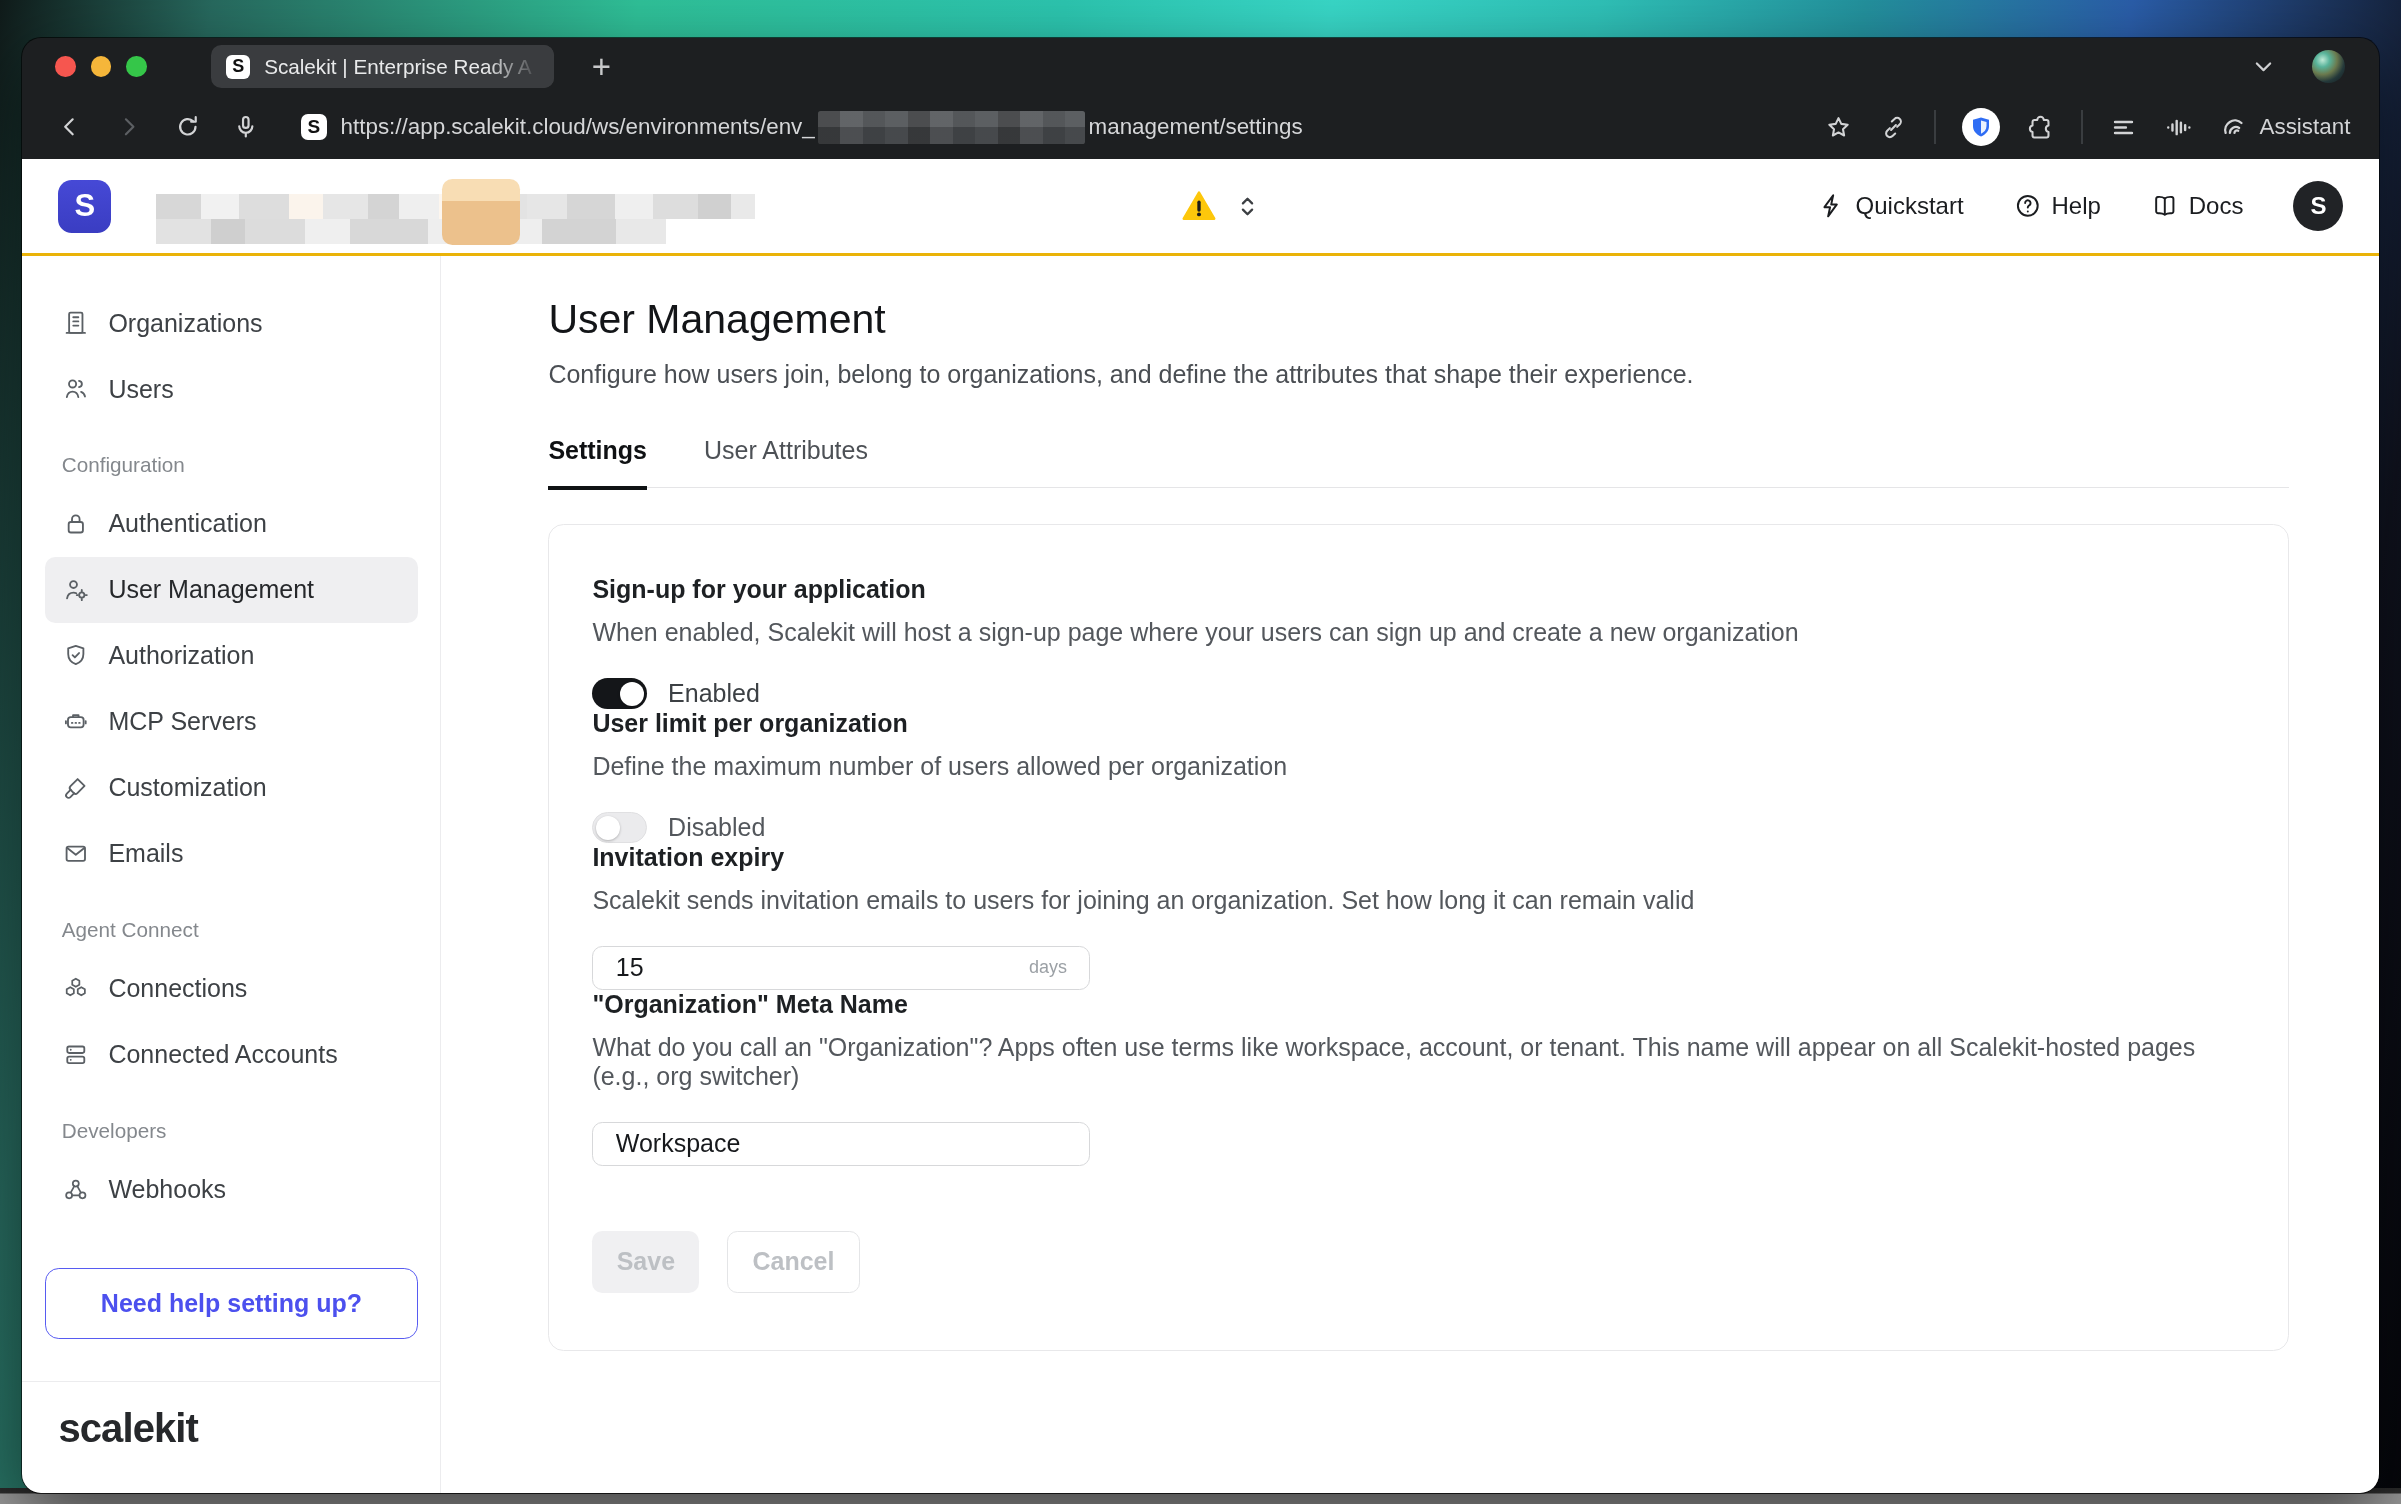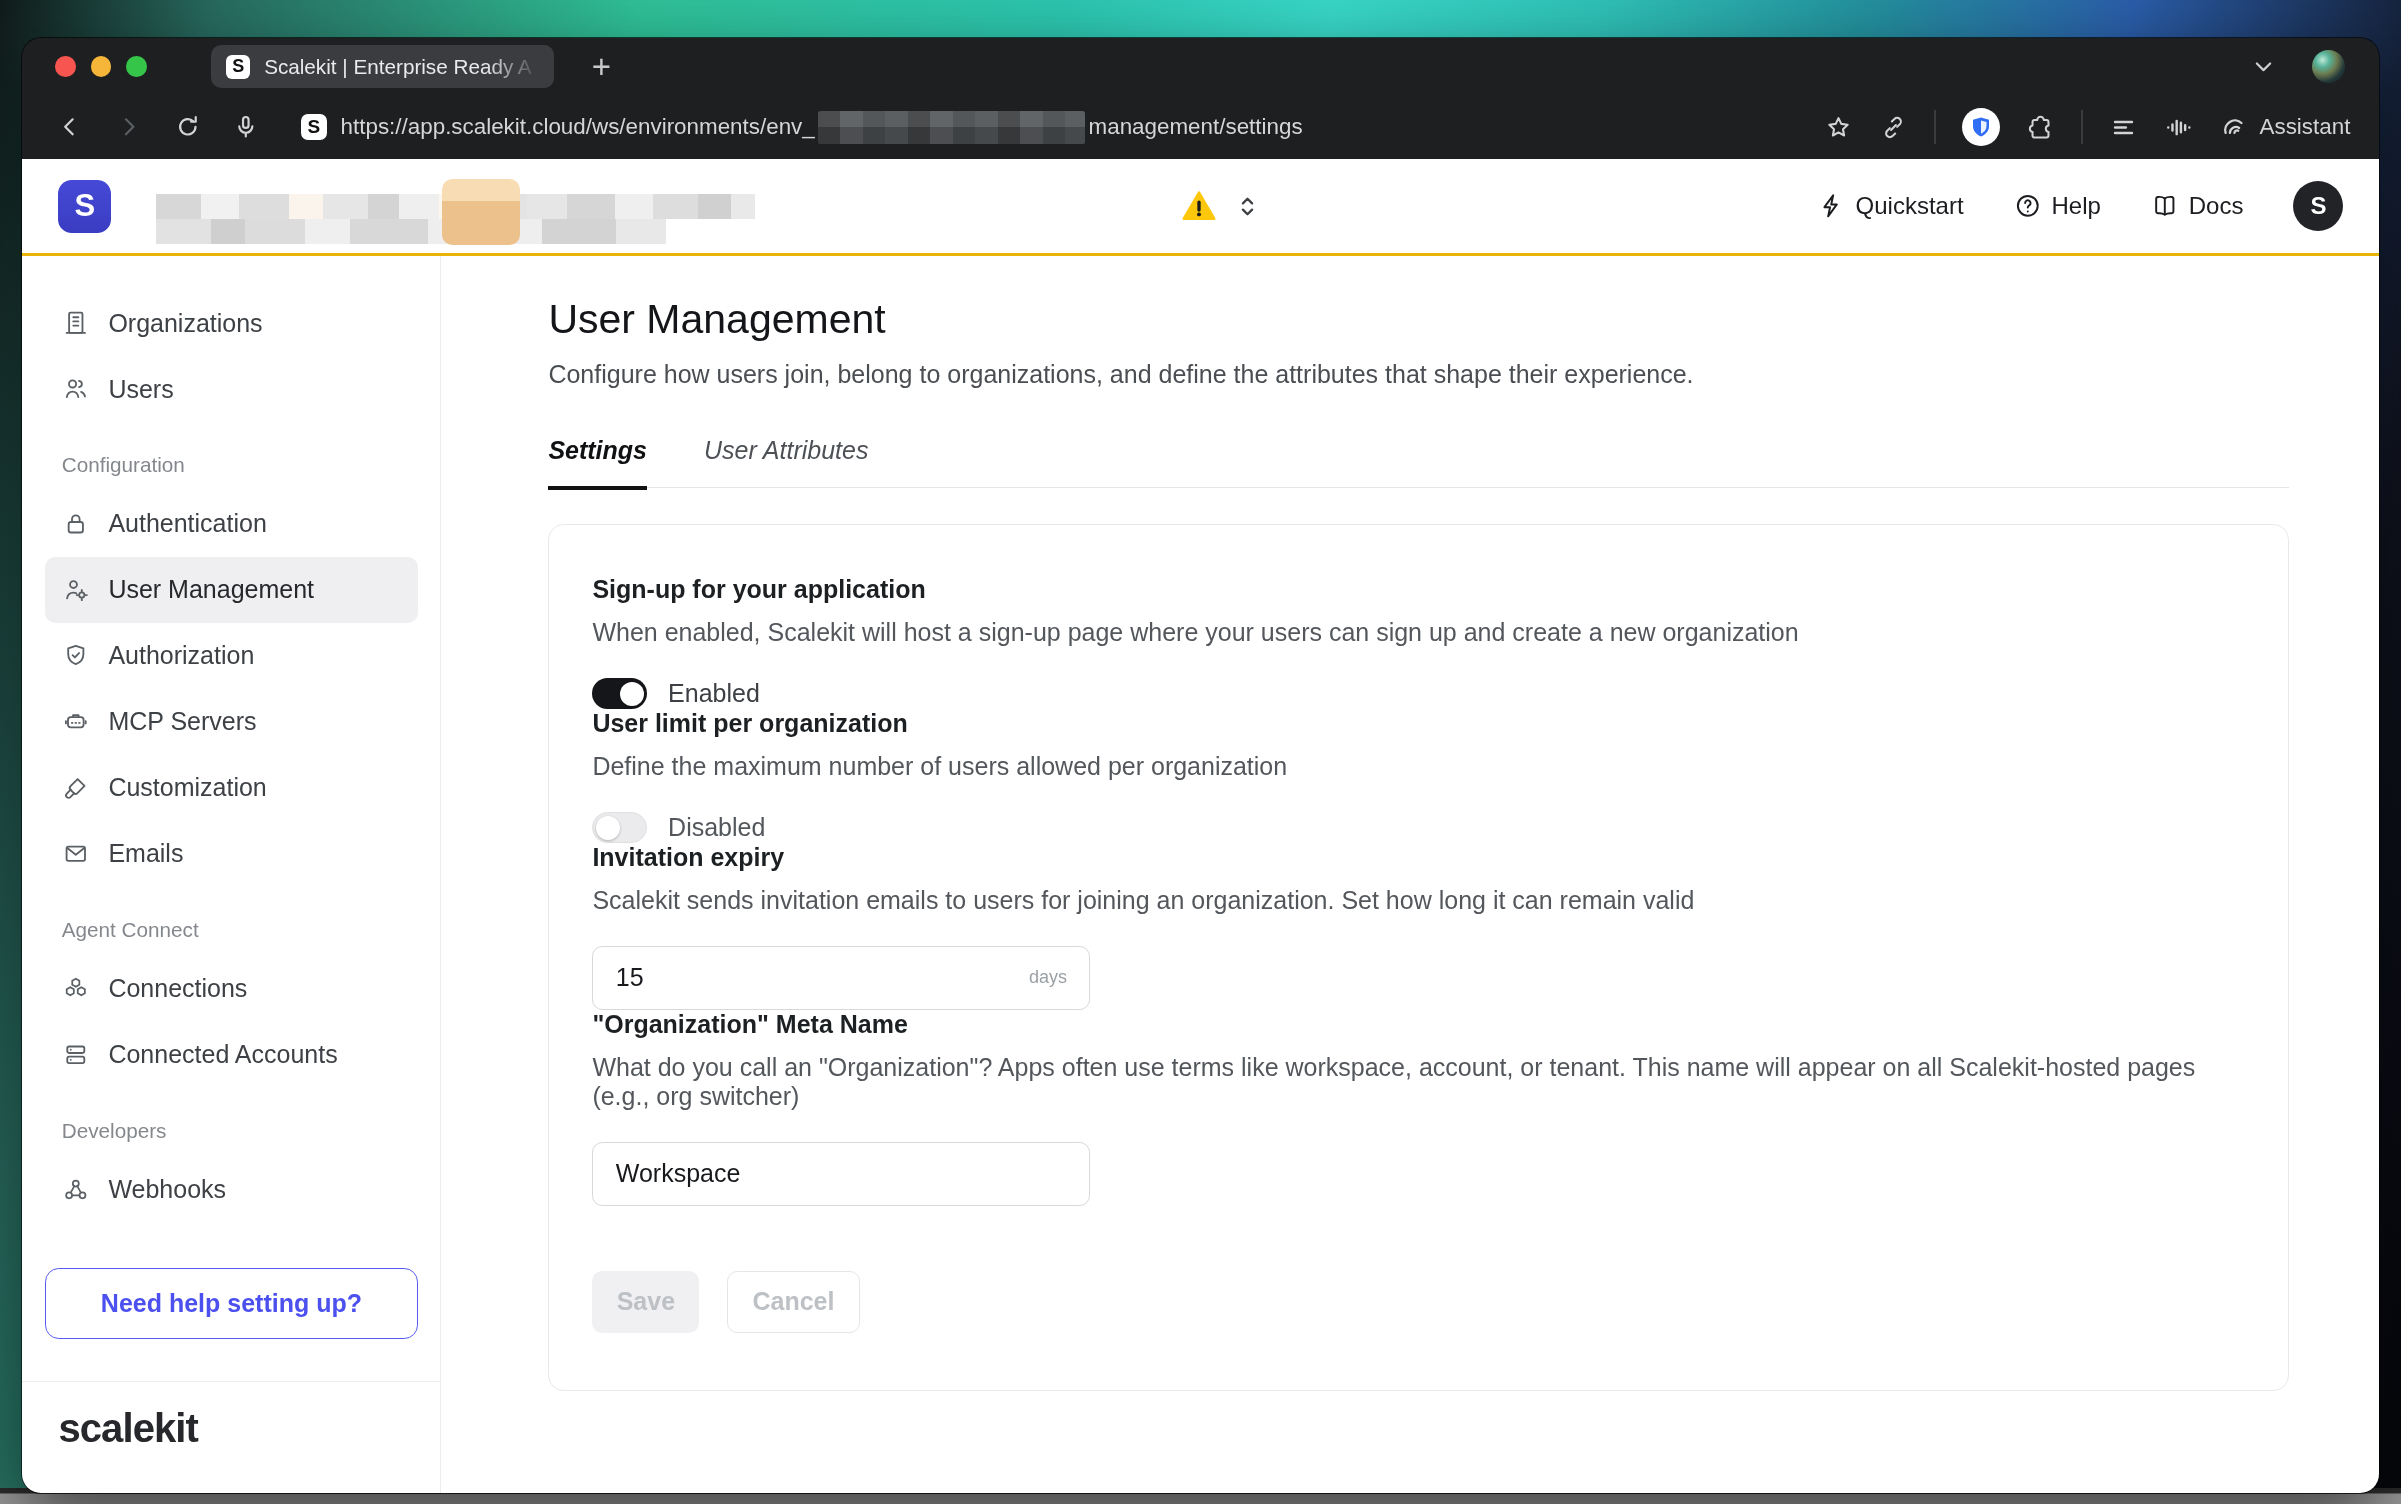--- a/index.html
+++ b/index.html
@@ -90,42 +90,42 @@
   .help-btn { margin-top:auto; margin-bottom:26px; height:71px; border:1.7px solid #575bf1; border-radius:13.8px;
     background:#fff; color:#4c50ee; font-size:25px; font-weight:700;
     display:flex; align-items:center; justify-content:center; }
   .side-footer { border-top:0.9px solid #ececee; margin:16px -22.4px; padding:24px 36px 26px 36px; }
   .wordmark { font-size:40px; font-weight:800; letter-spacing:-0.9px; color:#26282b; }
 
   
   .main { flex:1; min-width:0; padding:40px 90px 0 107px; overflow:hidden; }
   .page-title { font-size:41px; font-weight:500; color:#131518; }
   .page-sub { margin-top:17px; font-size:25px; color:#4a4e53; }
-  .tabs { margin-top:47px; display:flex; gap:57px; border-bottom:1.7px solid #e5e5e7;font-style:italic; }
+  .tabs { margin-top:47px; display:flex; gap:57px; border-bottom:1.7px solid #e5e5e7; }
   .tabx { padding-bottom:22.4px; font-size:25px; color:#4d5156; position:relative; }
   .tabx.active { color:#0f1113; font-weight:700; }
   .tabx.active::after { content:""; position:absolute; left:0; right:0; bottom:-2.6px; height:4.3px; background:#101214; }
 
   .card { margin-top:36px; border:1.7px solid #e8e8ea; border-radius:15.5px; padding:50px 43px 57px 43px; }
   .section + .section { }
   .sec-title { font-size:25px; font-weight:700; color:#1d2023; }
   .sec-desc { margin-top:13.8px; font-size:25px; color:#53575c; }
   .sec-control { margin-top:31px; display:flex; align-items:center; gap:20.7px; }
 
   .toggle { width:55px; height:31px; border-radius:15.5px; position:relative; flex:none; }
   .toggle .thumb { position:absolute; top:3.4px; width:24px; height:24px; border-radius:50%; background:#fff;
     box-shadow:0 0.9px 2.6px rgba(0,0,0,.25); }
   .toggle.on { background:#141619; }
   .toggle.on .thumb { right:3.4px; }
   .toggle.off { background:#ebebed; border:0.9px solid #e0e0e2; }
   .toggle.off .thumb { left:2.6px; top:2.6px; }
   .toggle-label { font-size:25px; color:#3c4044; }
   .toggle-label.off { color:#53575c; }
 
-  .text-input { width:498px; height:64px; border:1.7px solid #d7d8da; border-radius:10.3px;
+  .text-input { width:498px; height:44px; border:1.7px solid #d7d8da; border-radius:10.3px;
     display:flex; align-items:center; padding:0 22.4px; }
   .text-input input { border:none; outline:none; flex:1; font-size:25px; color:#17191c;
     font-family:"Liberation Sans", sans-serif; background:transparent; min-width:0; }
   .unit { font-size:18px; color:#9ba0a5; }
 
   .btn-row { margin-top:50px; display:flex; gap:27.6px; }
   .btn { height:62px; border-radius:10.3px; font-size:25px; font-weight:600;
     display:flex; align-items:center; justify-content:center; font-family:"Liberation Sans", sans-serif;margin-top:15px; }
   .btn-save { width:107px; background:#f0f0f2; color:#bdc0c4; border:none; }
   .btn-cancel { width:133px; background:#fff; color:#bdc0c4; border:1.7px solid #e4e5e7; }

